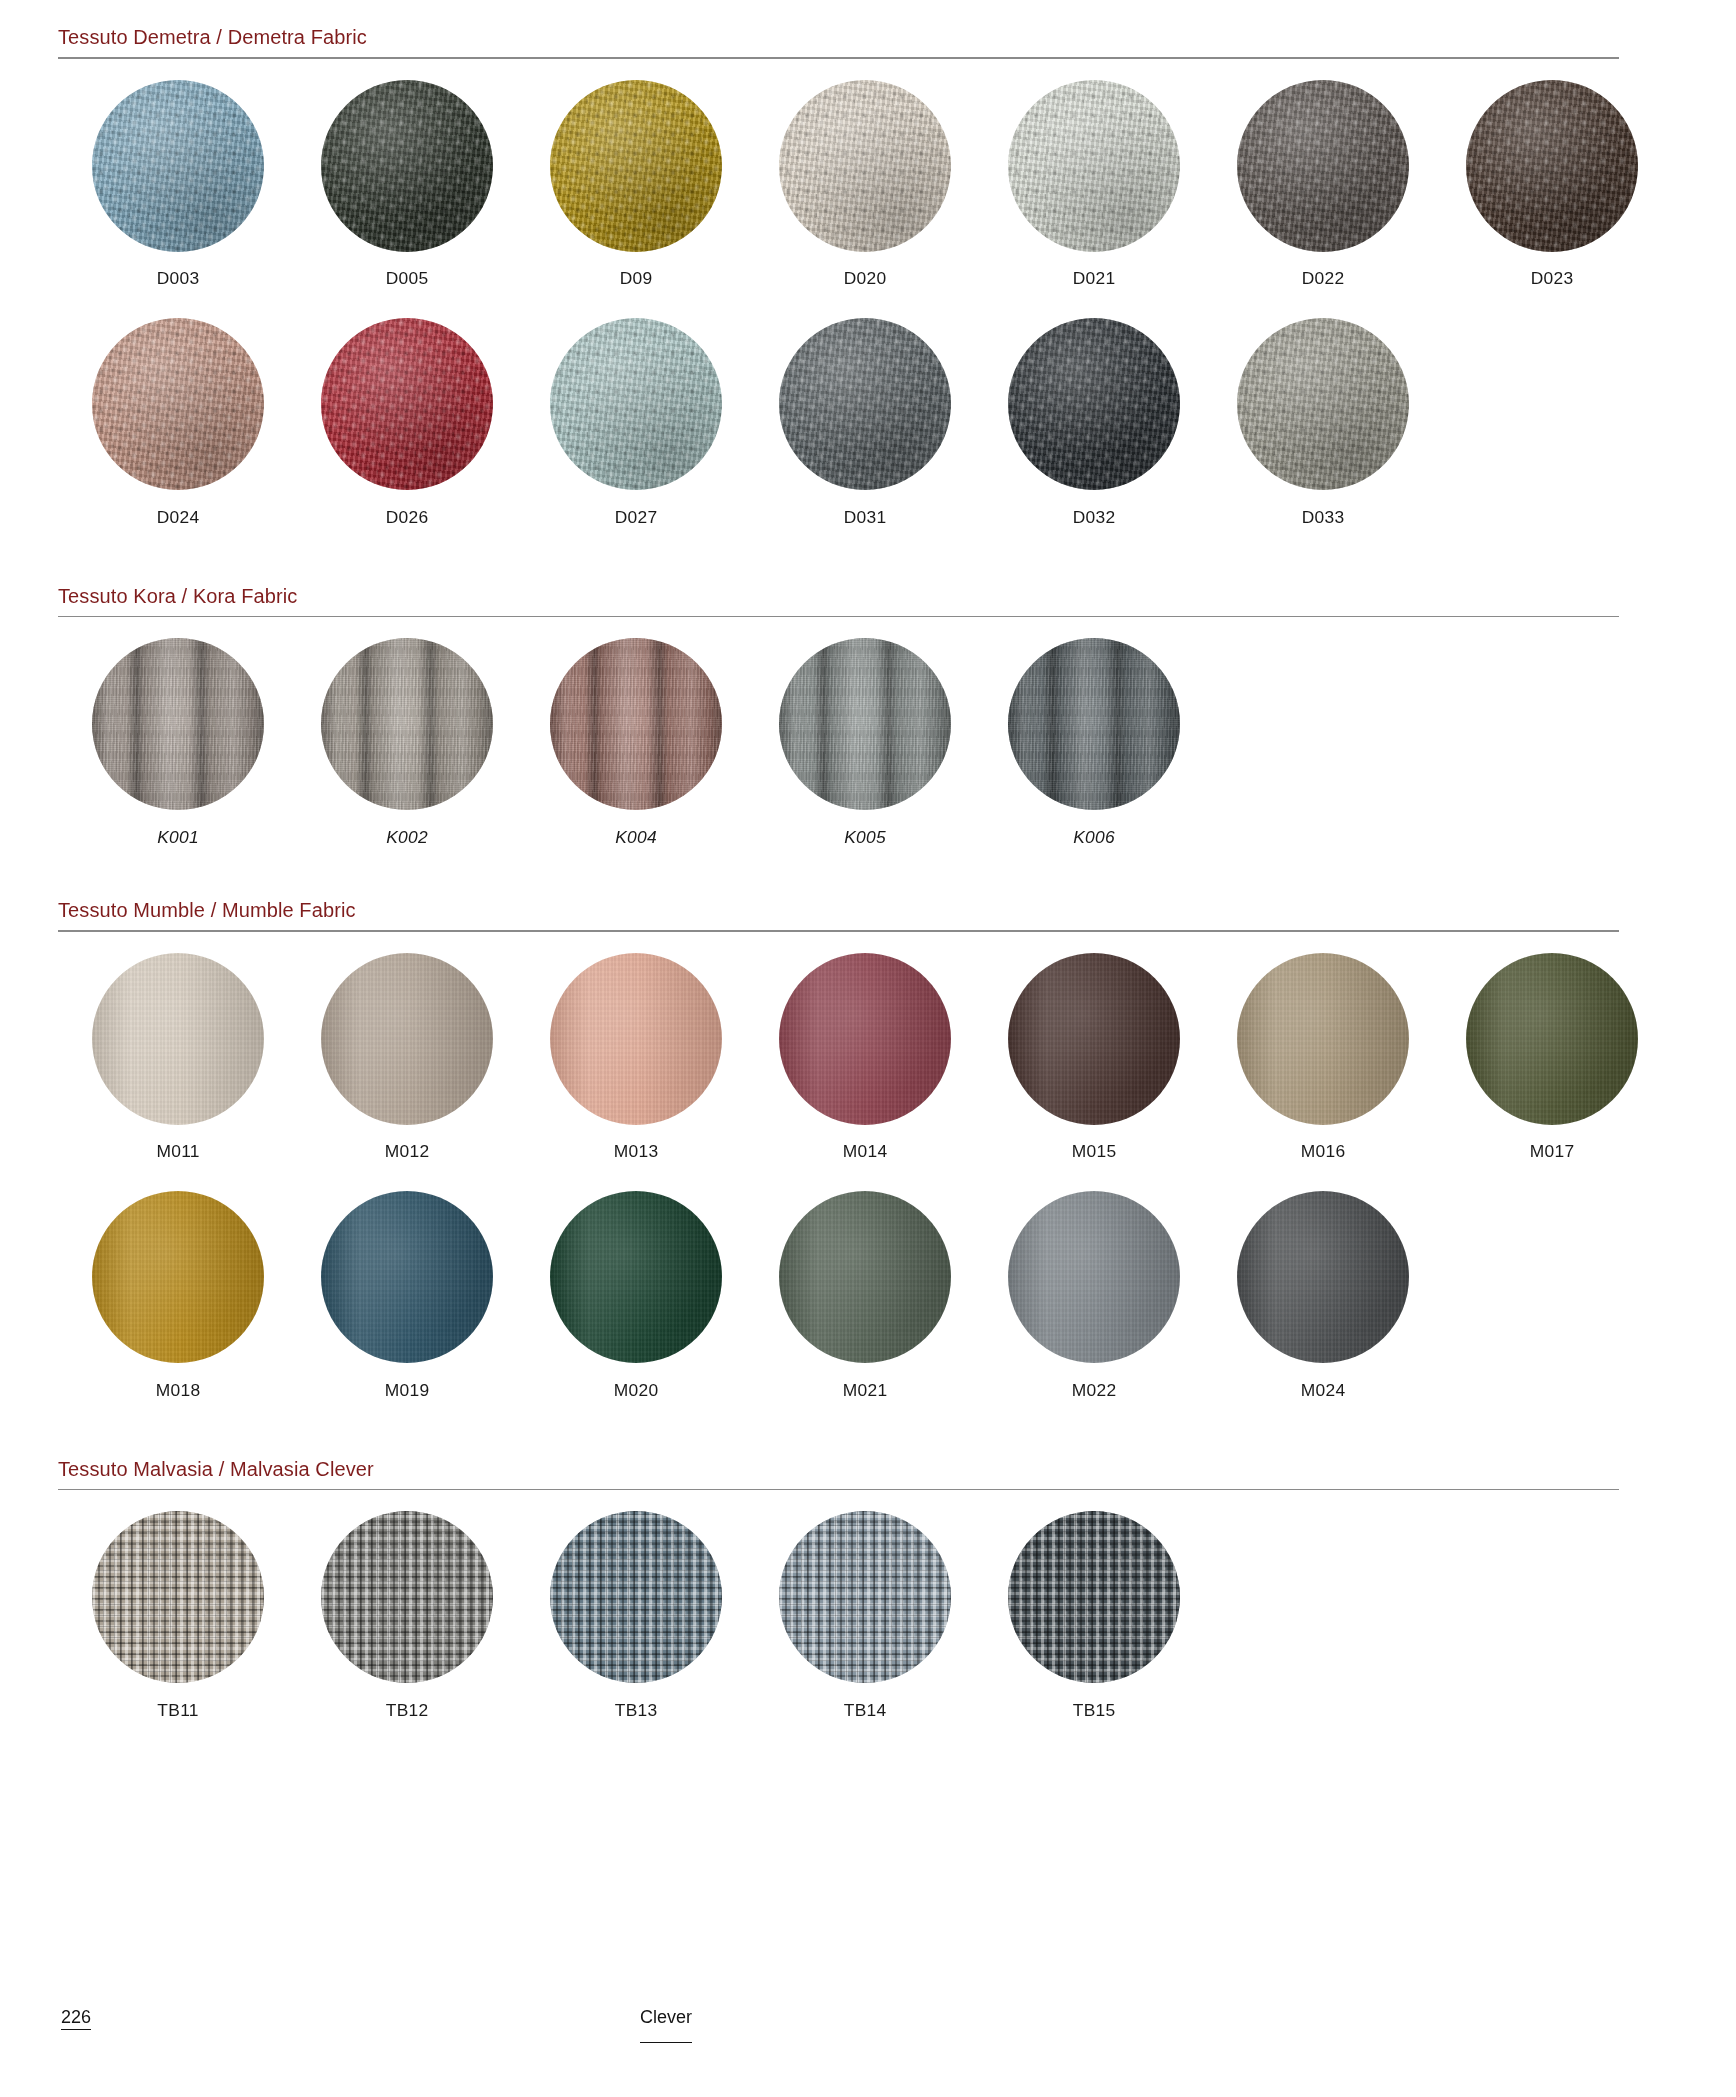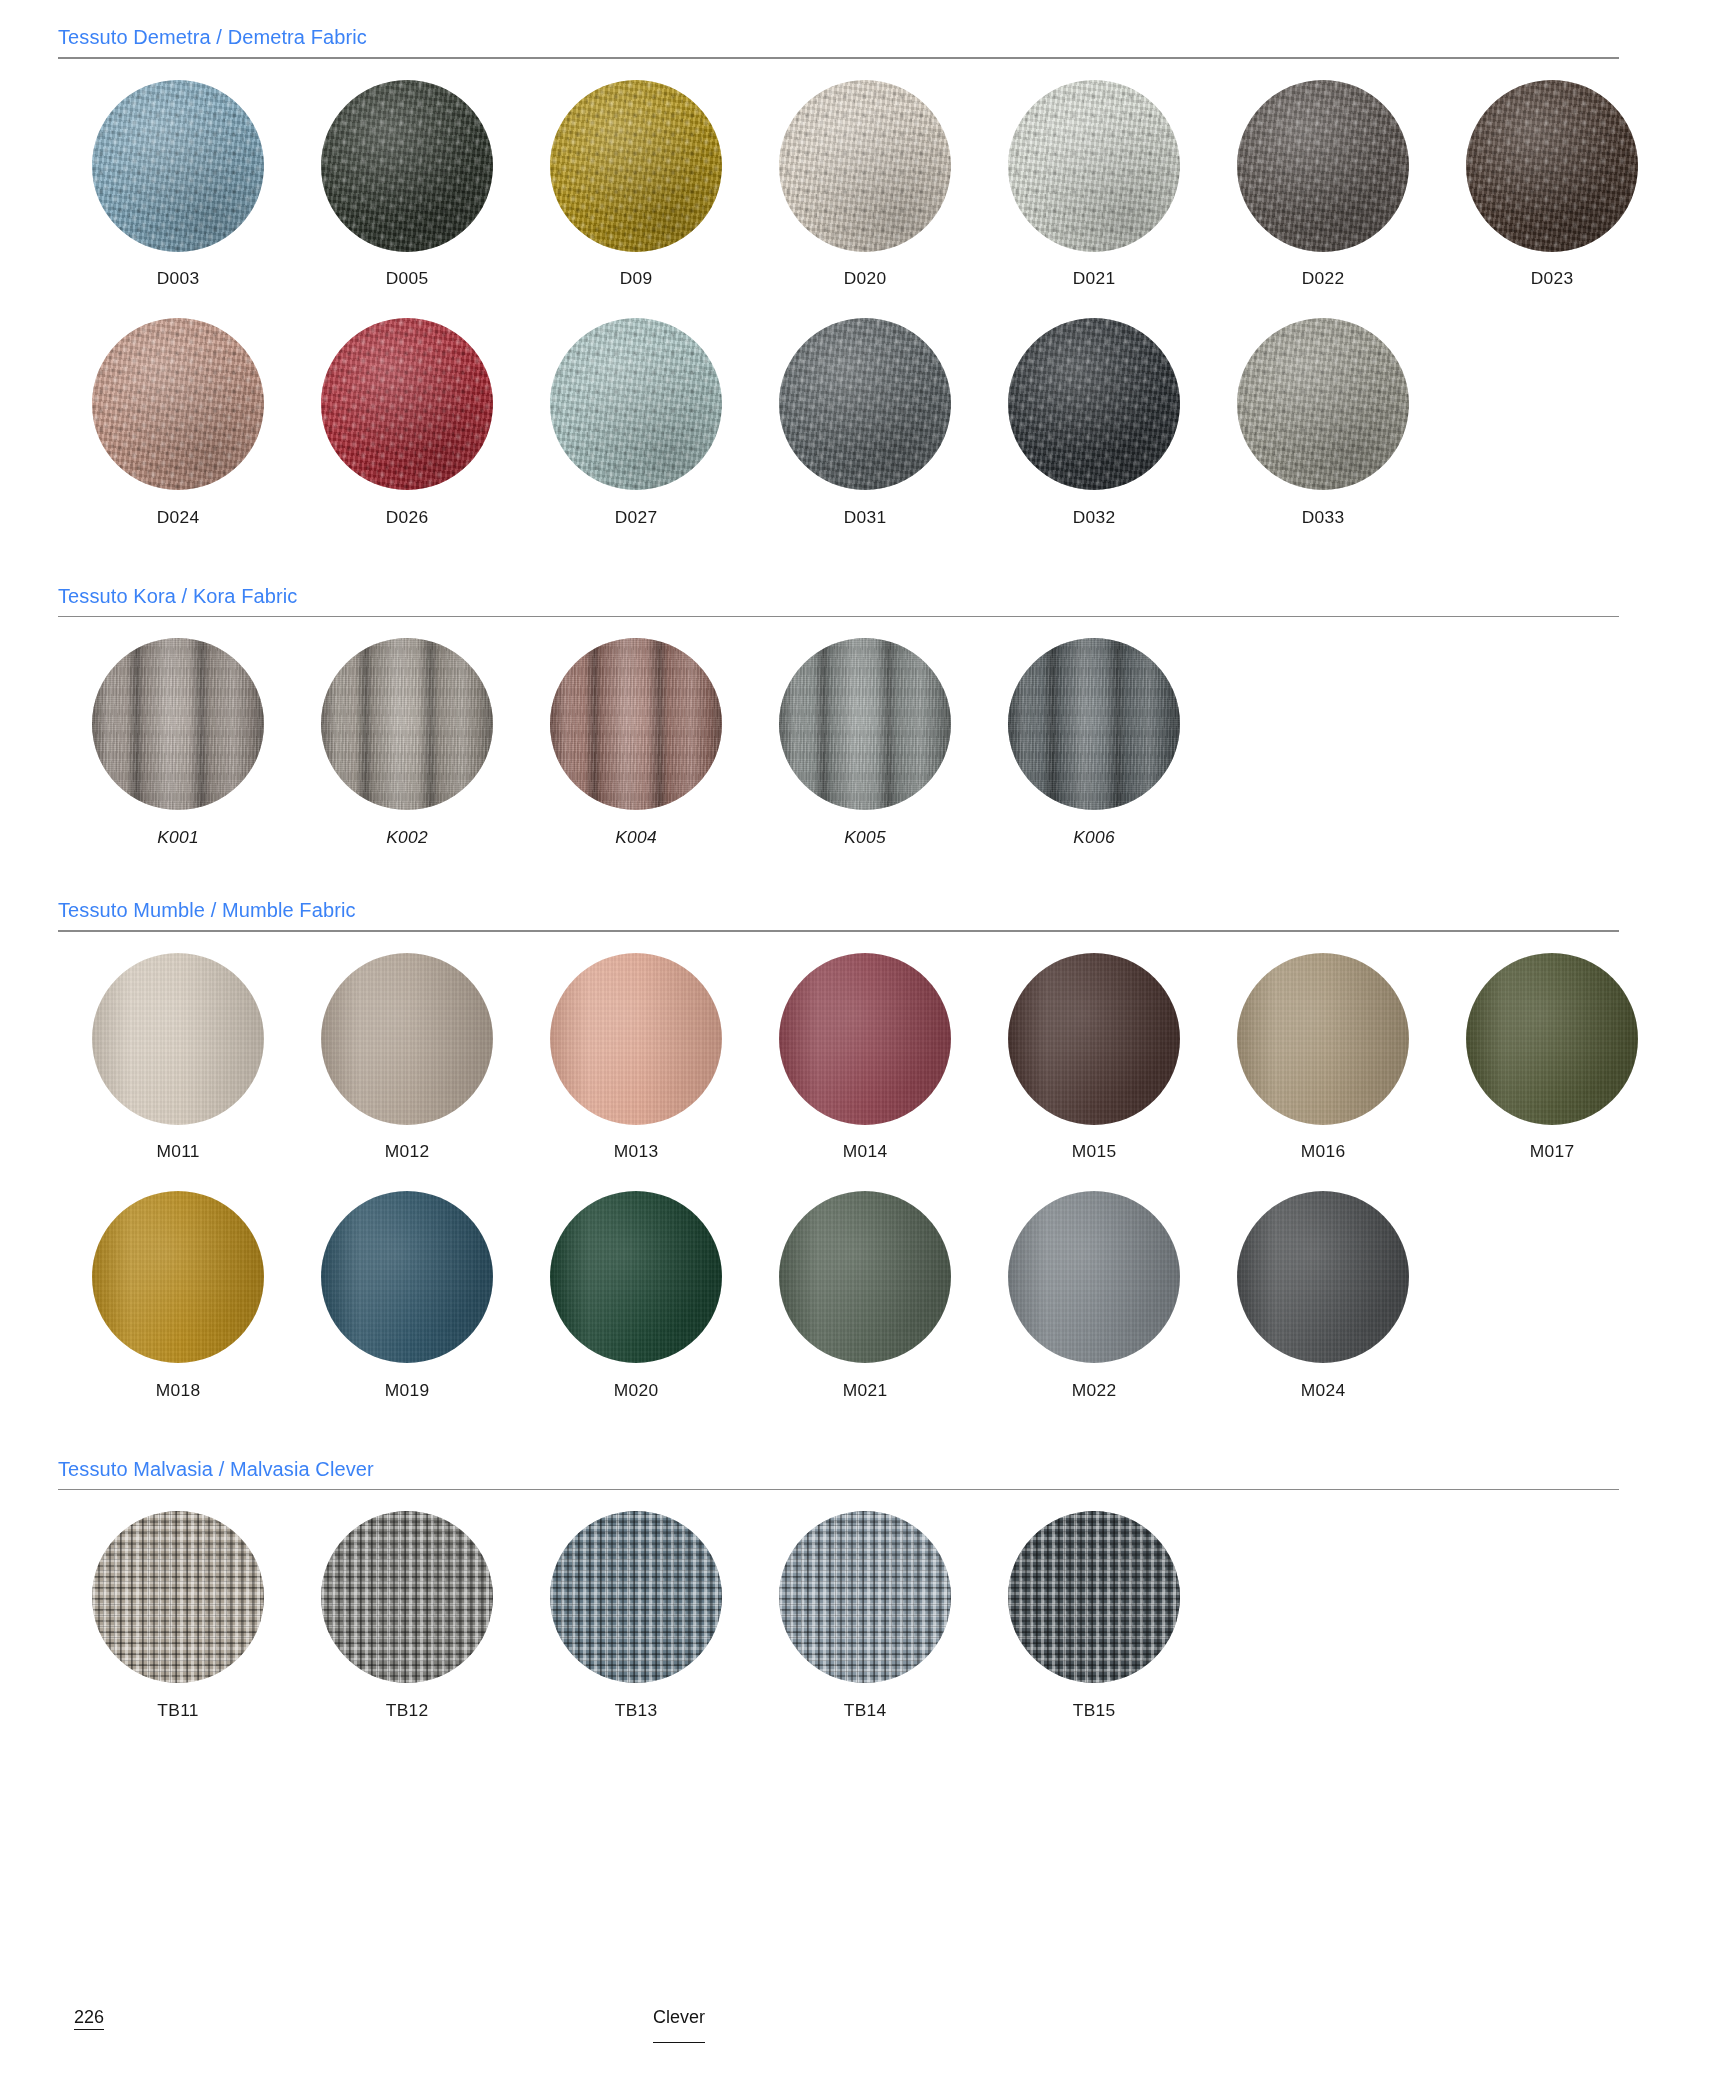--- a/index.html
+++ b/index.html
@@ -29,21 +29,21 @@
   .section {
     margin: 0;
   }
   .section-head {
     padding-top: 1.4px;
   }
   .section-title {
     font-size: 20px;
     letter-spacing: 0.1px;
     line-height: 1.1;
-    color: #3b82f6;
+    color: #7f1d1d;
     font-weight: 400;
     white-space: pre;
     padding-bottom: 9px;
   }
   .section-rule {
     height: 1.4px;
     background: #8a8a8a;
     width: 1561px;
   }
 
@@ -180,21 +180,21 @@
     background-image:
       repeating-linear-gradient(90deg, rgba(0,0,0,0.22) 0 0.7px, rgba(0,0,0,0) 0.7px 5.6px),
       repeating-linear-gradient(0deg, rgba(0,0,0,0.20) 0 0.7px, rgba(0,0,0,0) 0.7px 5.6px),
       radial-gradient(ellipse 3.5px 3.5px at 2.8px 2.8px, rgba(255,255,255,0.30), rgba(255,255,255,0) 70%);
     background-size: auto, auto, 11px 11px;
   }
 
   
   .footer {
     position: absolute;
-    left: 74px;
+    left: 61px;
     right: 58px;
     bottom: 54px;
     display: flex;
     align-items: flex-start;
   }
   .footer-page {
     font-size: 18px;
     color: #141414;
     border-bottom: 1.4px solid #141414;
     padding-bottom: 2.1px;

